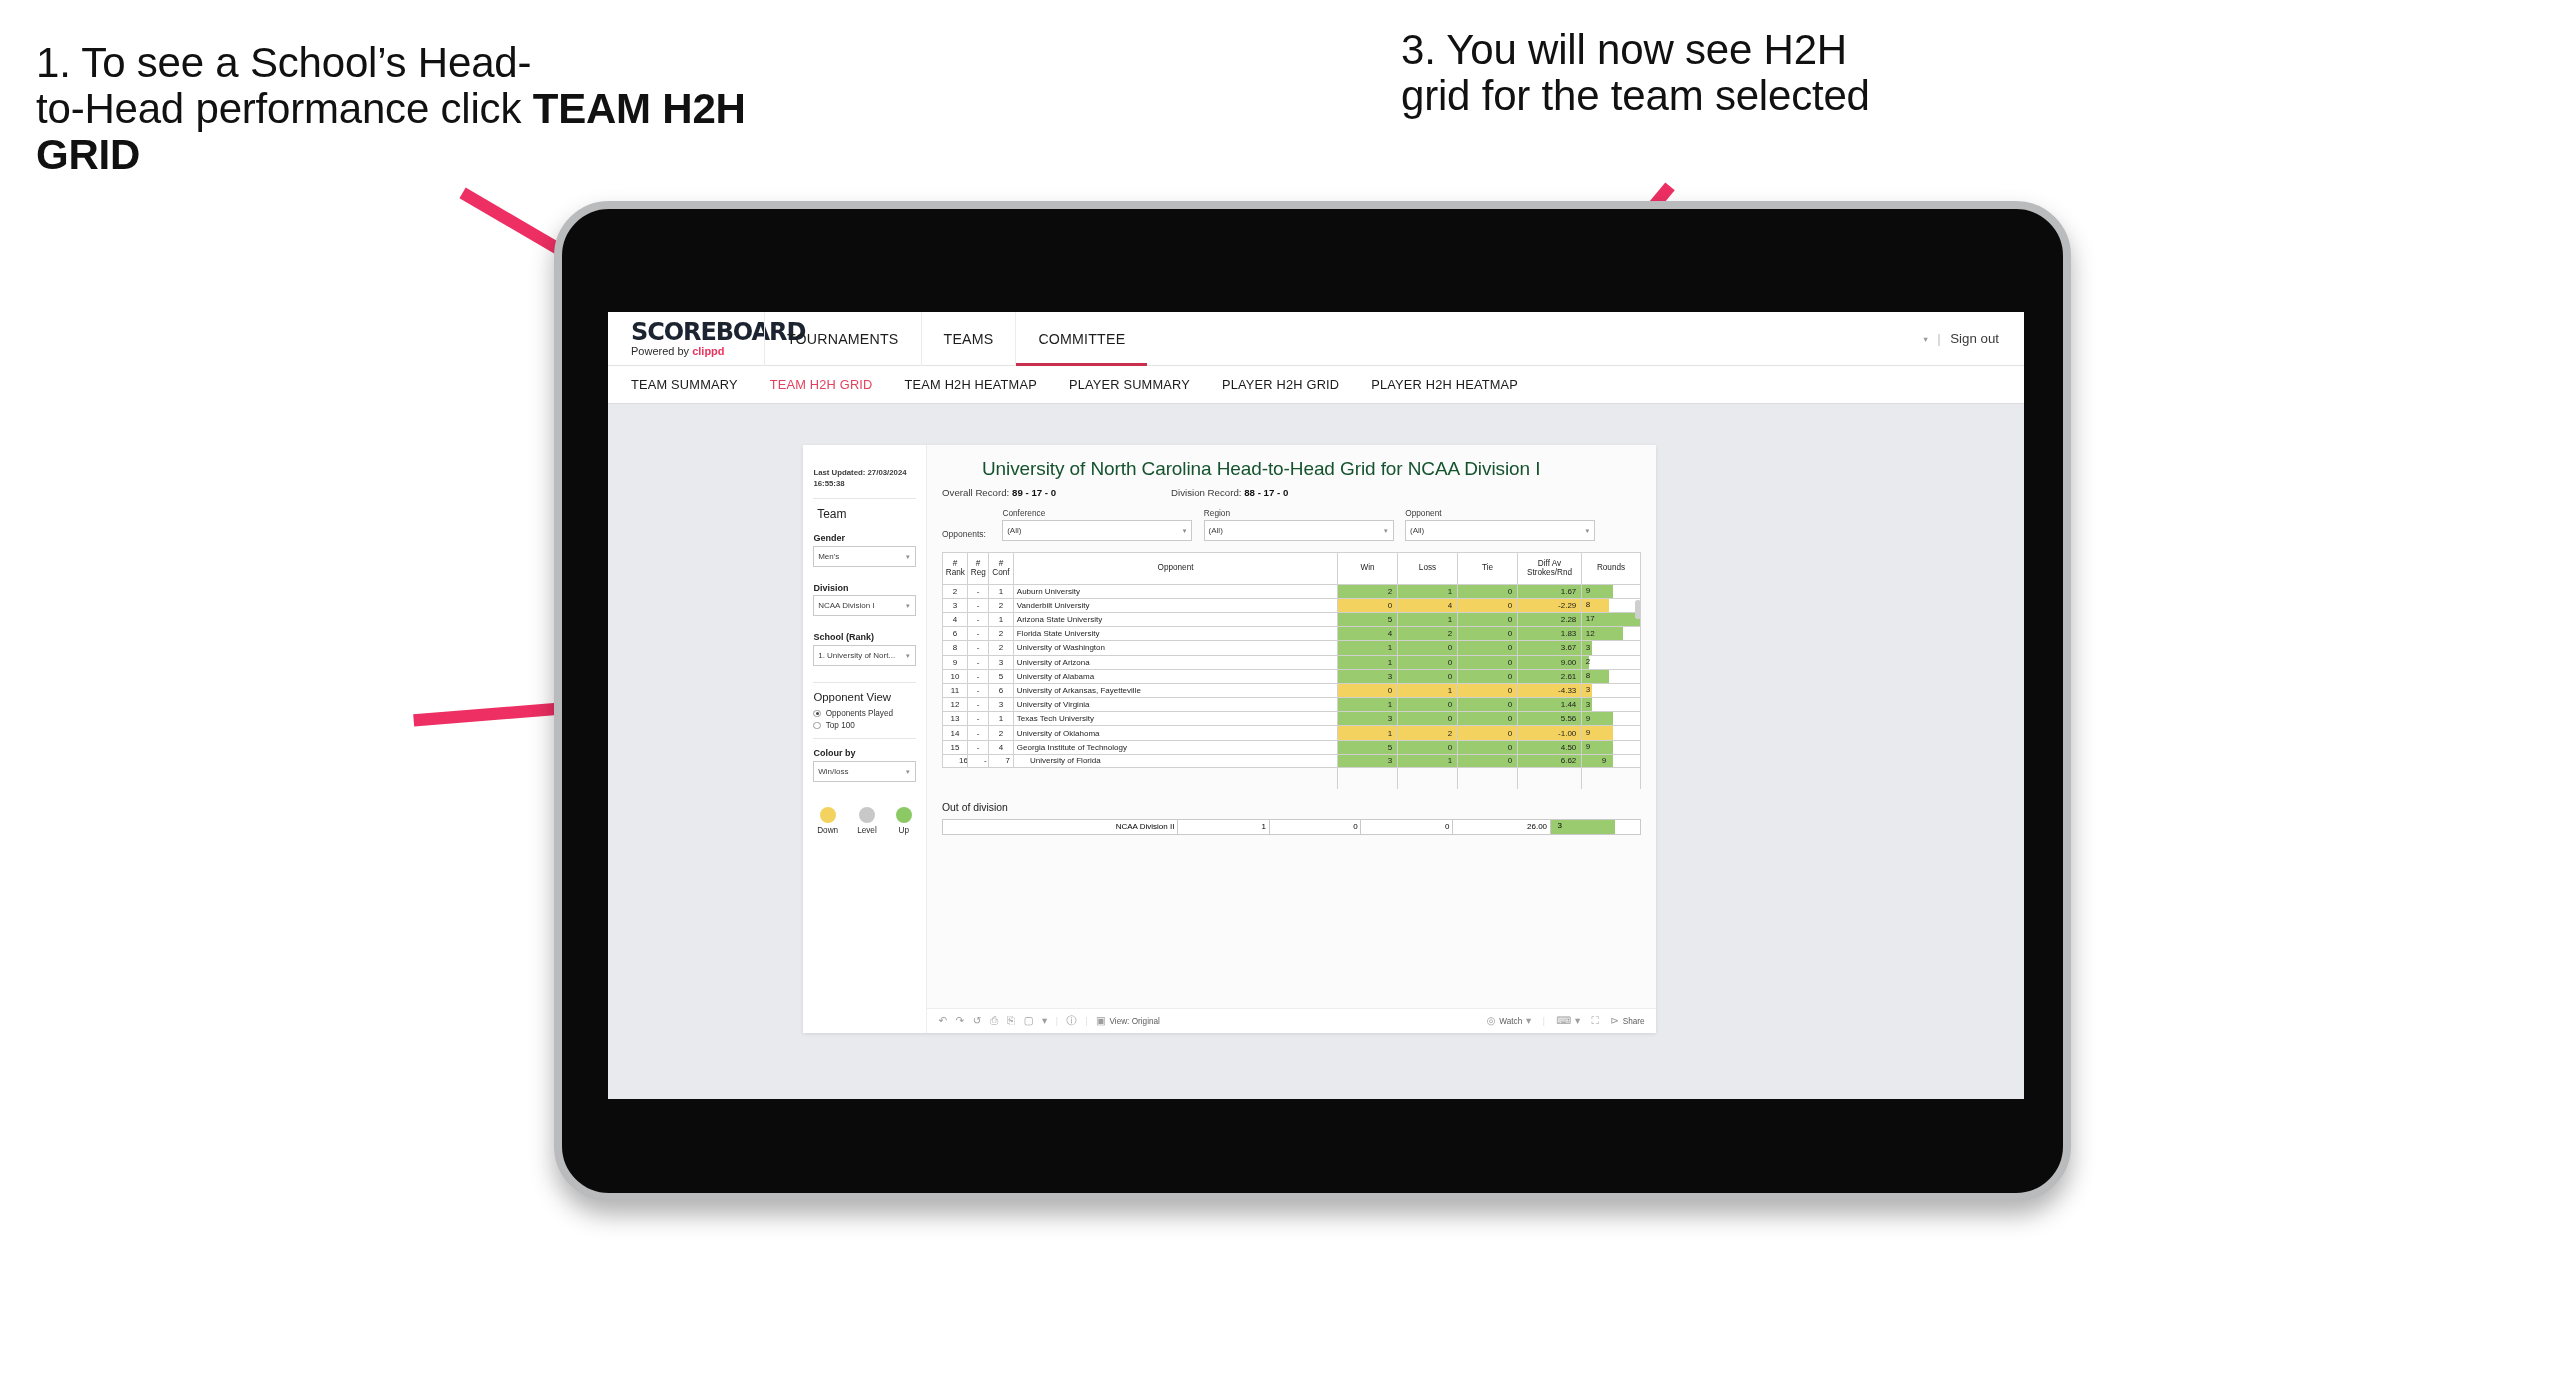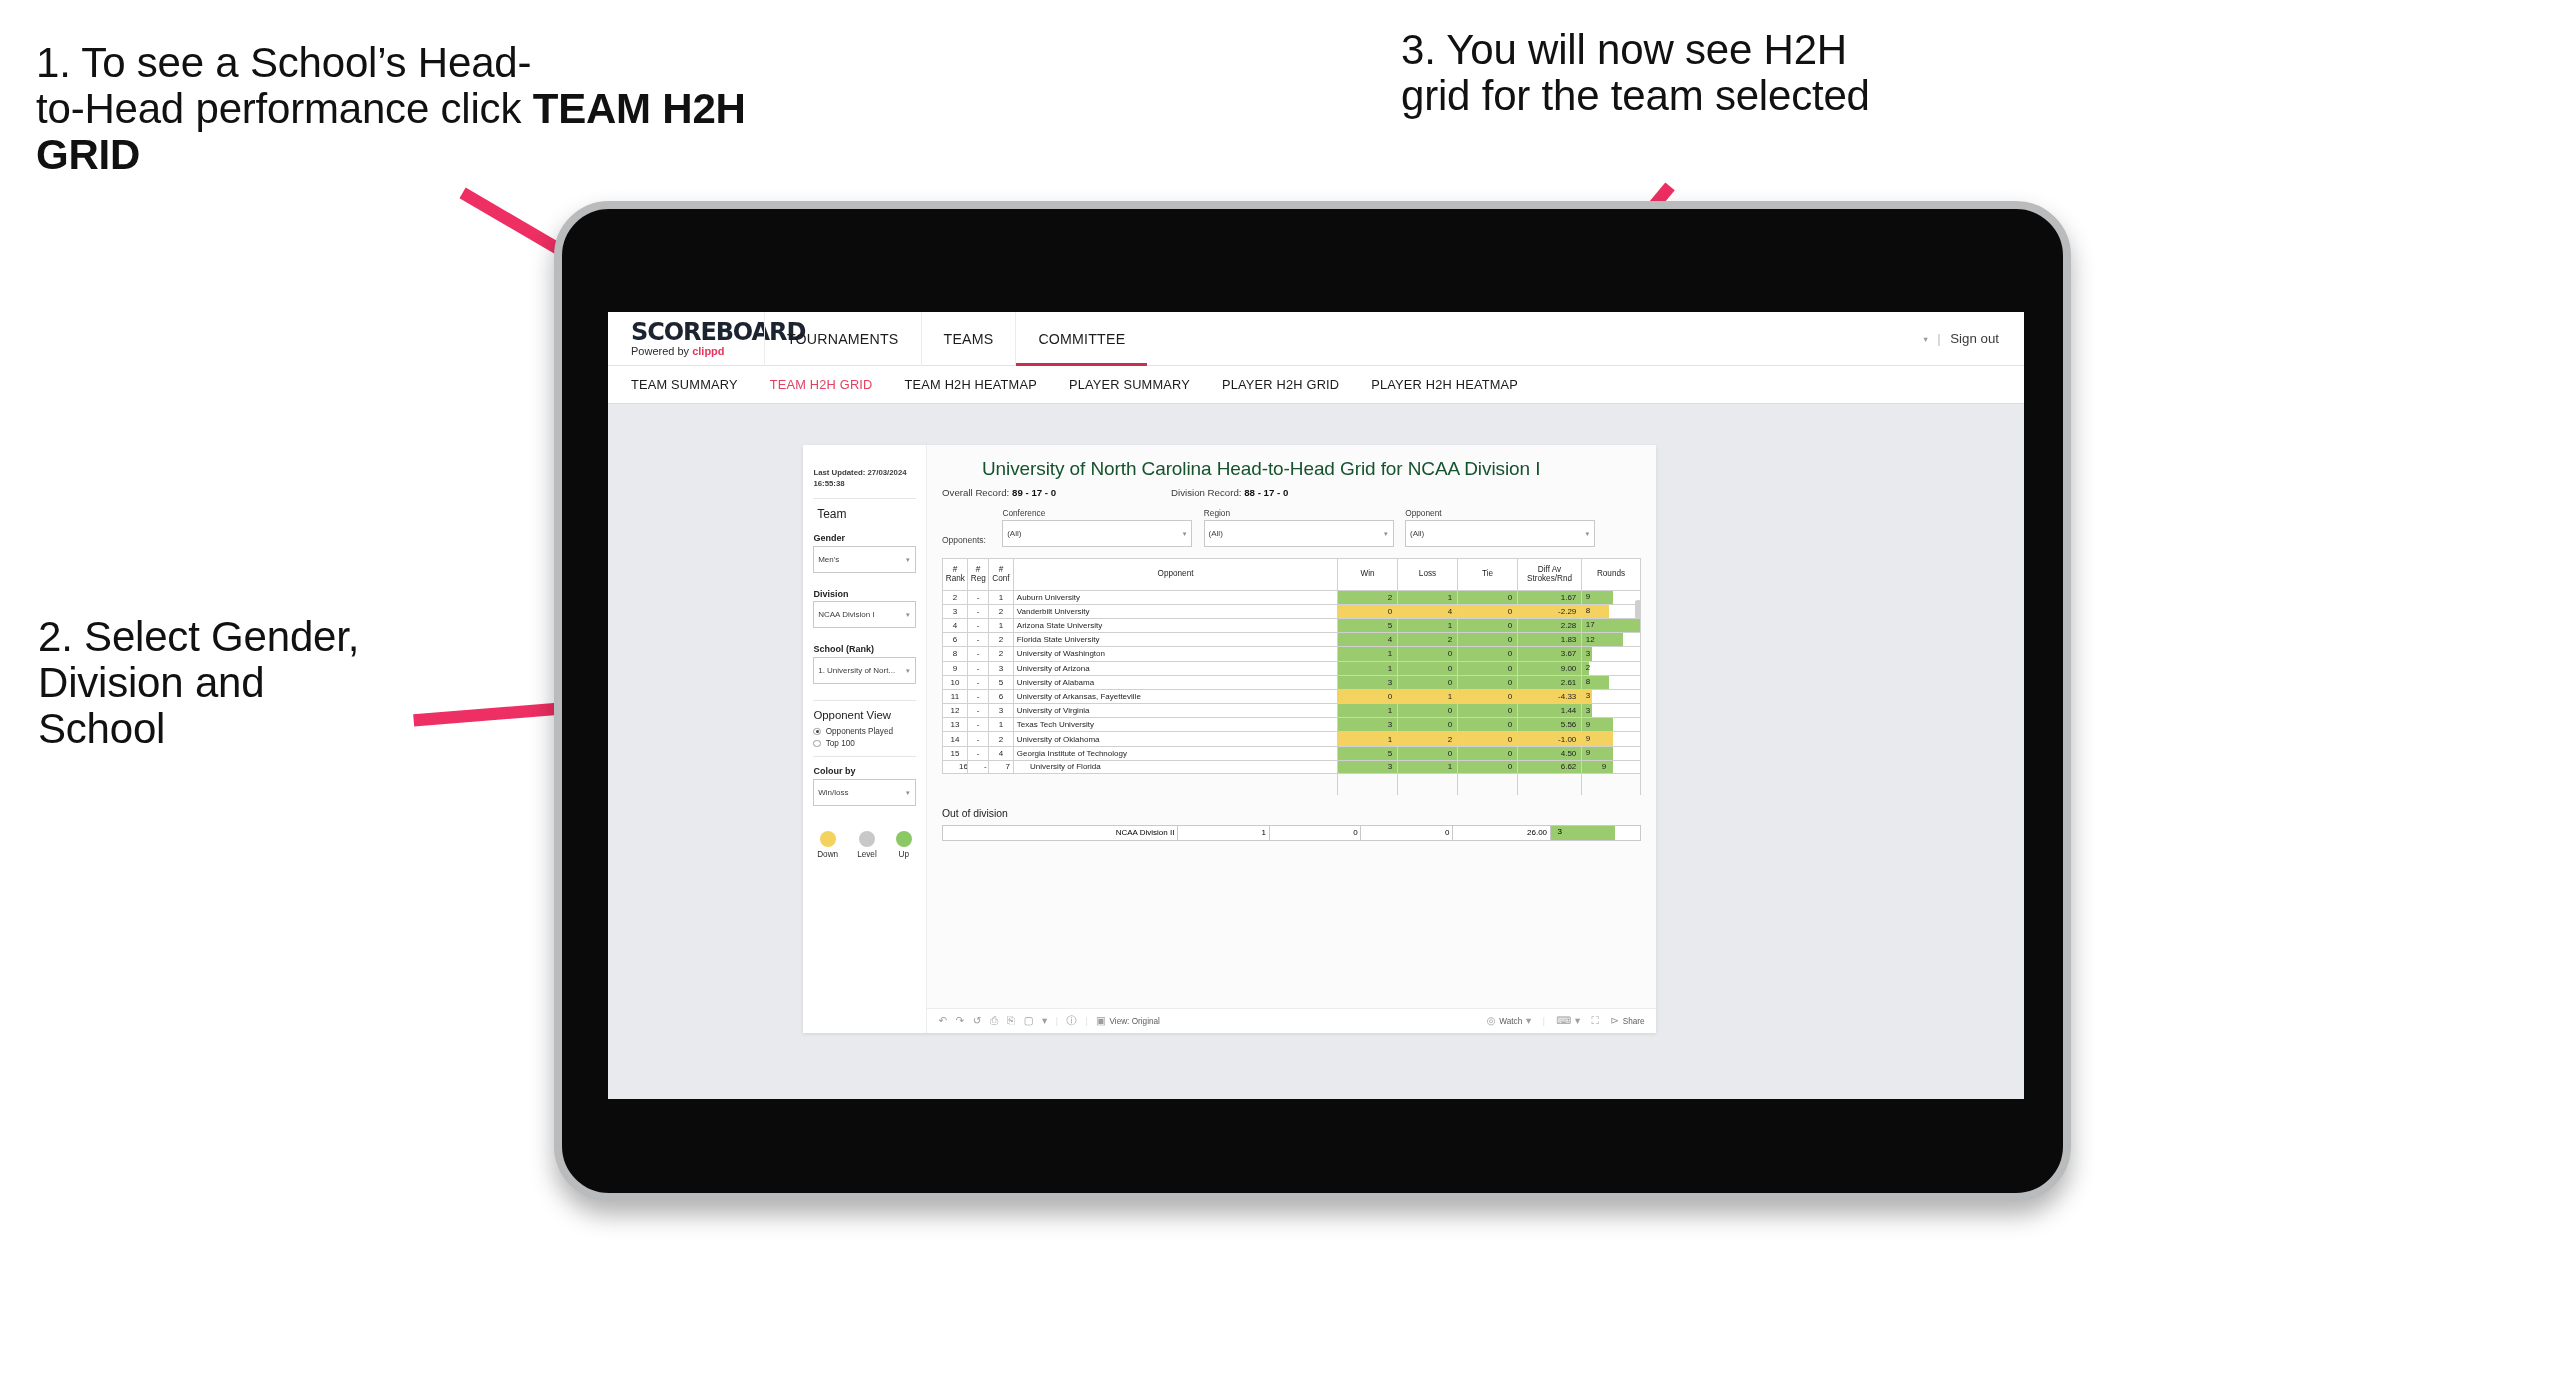--- a/index.html
+++ b/index.html
@@ -95,21 +95,21 @@
   
   .side {
     width: 124px; background:#fff; padding: 11.4px 10.4px 0 10.4px;
     border-right: 0.9px solid #ededed; font-size: 8.5px; color:#333;
   }
   .updated { font-size:7.8px; color:#3d3d3d; line-height:1.35; font-weight:600;margin-top:12px; }
   .hr { height:0.9px; background:#e6e6e6; margin:8.5px 0; }
   .side h3 { font-size: 12px; font-weight:400; color:#222; margin: 3.8px 0 11.4px 3.8px; }
   .side h4 { font-size: 9px; font-weight:700; color:#232323; margin-bottom: 2.8px; }
   .ddl {
-    height: 27px; border:0.9px solid #c9c9c9; background:#fff;
+    height: 21px; border:0.9px solid #c9c9c9; background:#fff;
     display:flex; align-items:center; padding: 0 3.8px;
     font-size: 8px; color:#3c3c3c; position:relative; white-space:nowrap;
     overflow:hidden;
   }
   .ddl .ar { margin-left:auto; font-size:6.2px; color:#8e8e8e; }
   .fgroup { margin-bottom: 16px; }
   .side h3.ov { font-size:11.4px; margin: 1.9px 0 5.7px 0; font-weight:400;}
   .radio { display:flex; align-items:center; gap:4.7px; margin-bottom:2.8px; font-size:8.2px; color:#333; }
   .rdot {
     width:7.6px; height:7.6px; border-radius:50%; border:0.9px solid #9b9b9b; background:#fff;
@@ -178,23 +178,20 @@
   .tbar .right { margin-left:auto; display:flex; align-items:center; gap: 11.4px; }
   .tbar .grp { display:flex; align-items:center; gap:3.8px; }
 </style>
 </head>
 <body>
 
 <div class="stage">
 
   <div class="anno" id="anno1"><span>1. To see a School’s Head-
 to-Head performance click </span><b>TEAM H2H GRID</b></div>
-  <div class="anno" id="anno2">2. Select Gender,
-Division and
-School</div>
   <div class="anno" id="anno3">3. You will now see H2H
 grid for the team selected</div>
 
   <svg class="arrow" style="left:455px; top:185px;" width="341" height="190" viewBox="0 0 360 200">
     <path d="M8 8 L268 160" stroke="#ED2F63" stroke-width="13" fill="none"></path>
     <path d="M296 182 L236 136 L252 182 Z" fill="#ED2F63"></path>
   </svg>
   <svg class="arrow" style="left:408px; top:654px;" width="474" height="114" viewBox="0 0 500 120">
     <path d="M6 70 L400 38" stroke="#ED2F63" stroke-width="13" fill="none"></path>
     <path d="M452 32 L382 12 L392 66 Z" fill="#ED2F63"></path>

